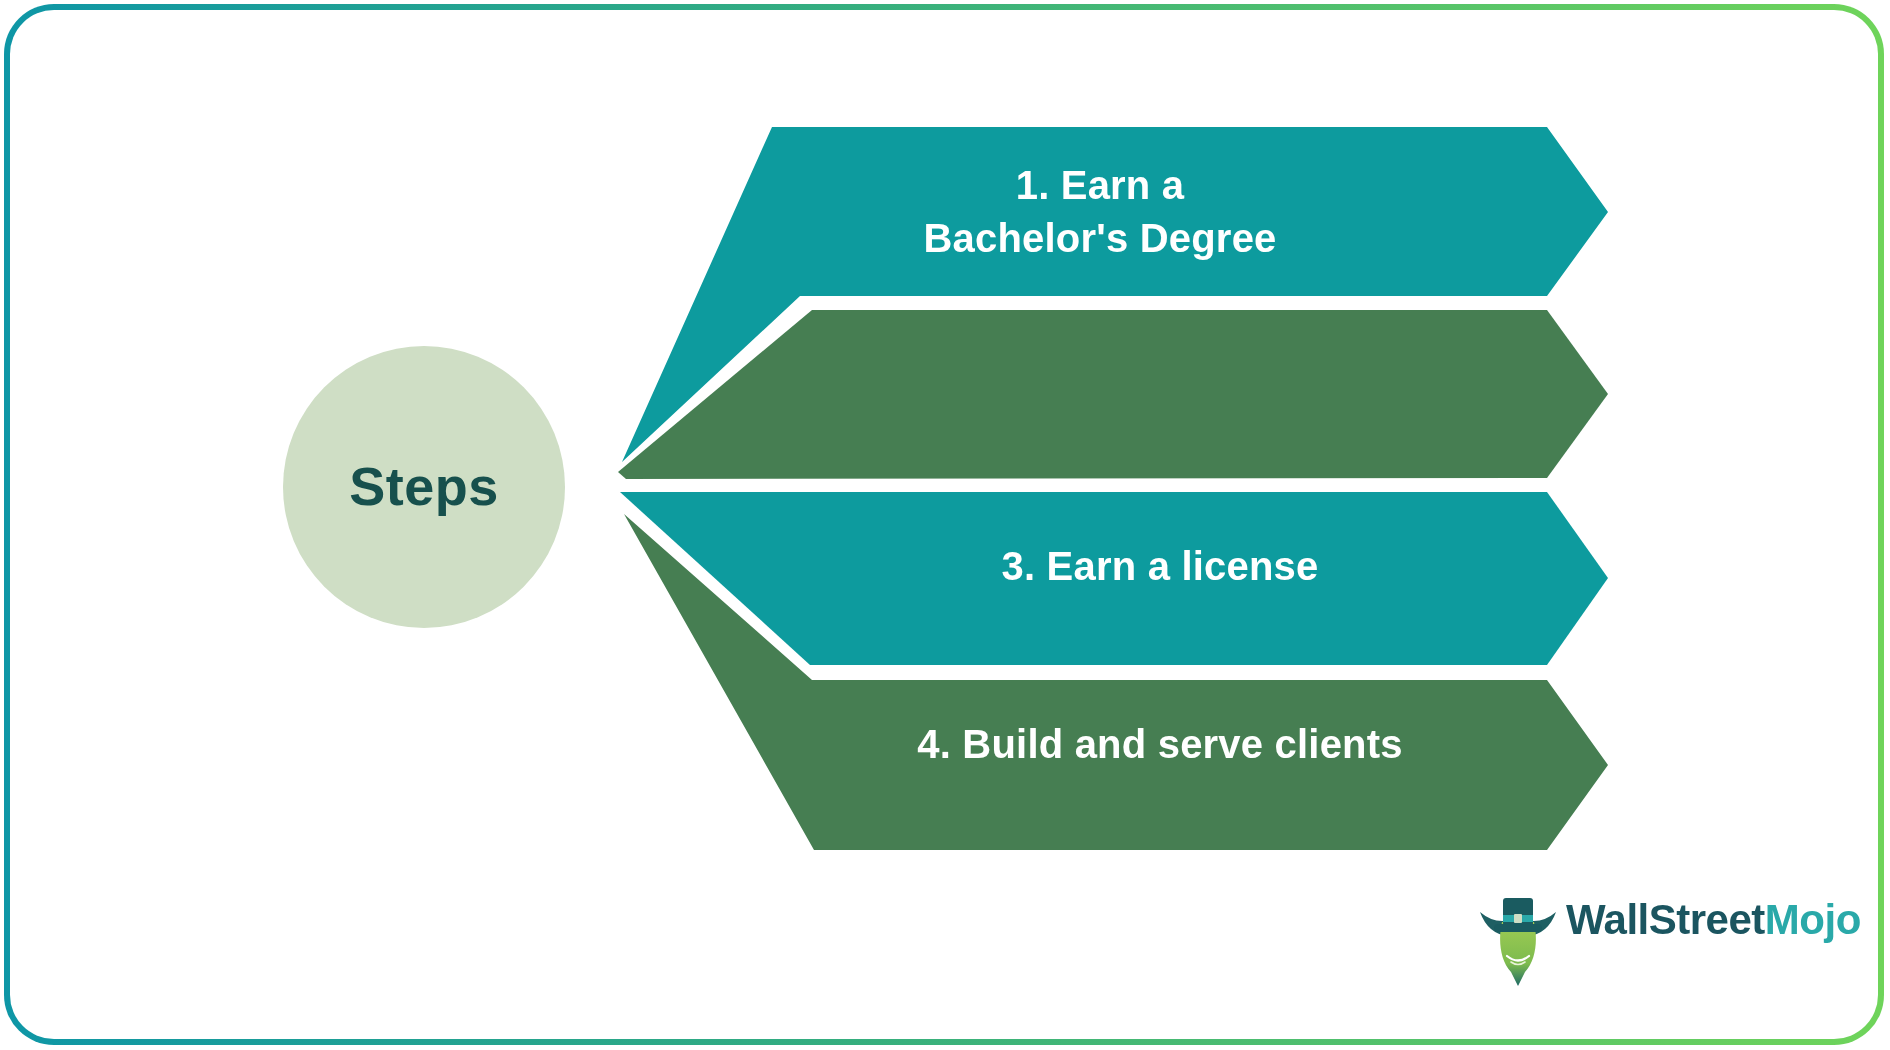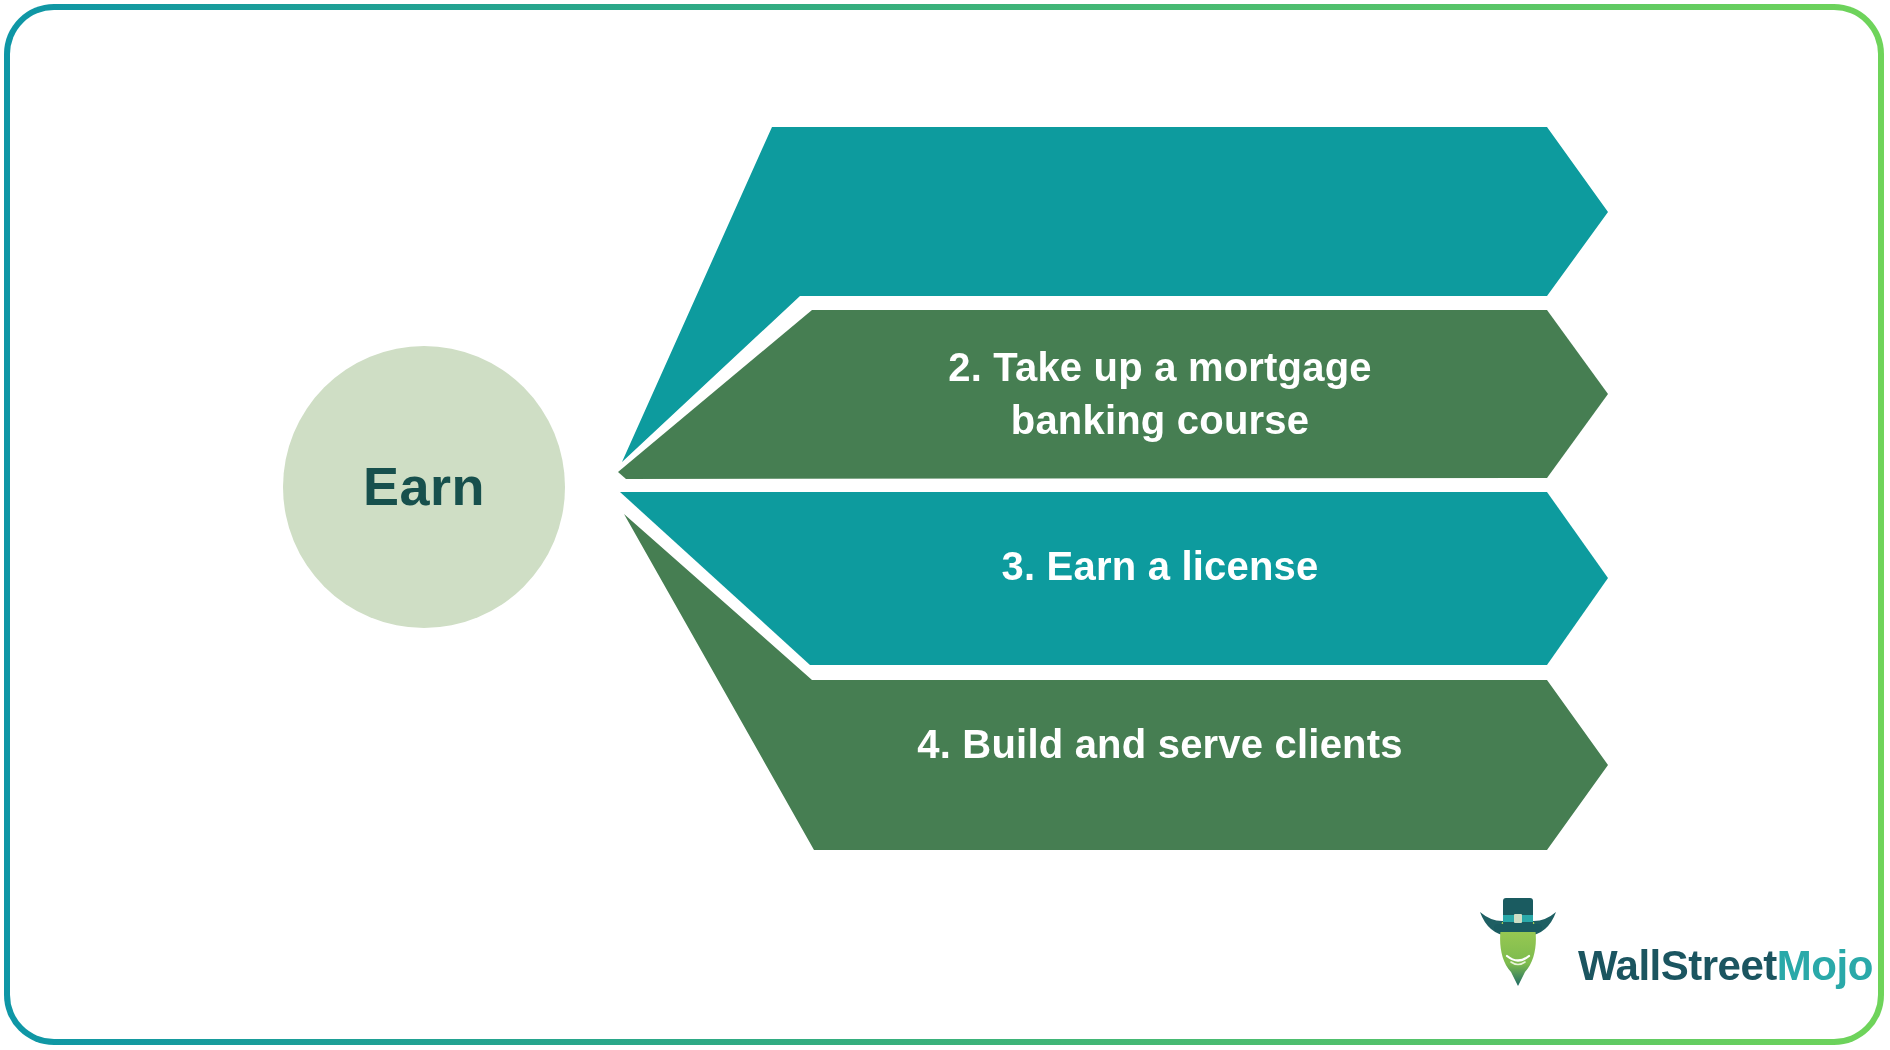--- a/index.html
+++ b/index.html
@@ -18,21 +18,21 @@
              font-size:54px;font-weight:700;color:#17504D;letter-spacing:0.5px;}
 
   .step-label{position:absolute;display:flex;align-items:center;justify-content:center;
               text-align:center;color:#ffffff;font-weight:700;font-size:40px;
               line-height:1.32;white-space:pre-line;letter-spacing:0.2px;}
   .step-label.s1{left:640px;top:127px;width:920px;height:169px;}
   .step-label.s2{left:700px;top:310px;width:920px;height:168px;}
   .step-label.s3{left:700px;top:480px;width:920px;height:173px;}
   .step-label.s4{left:700px;top:680px;width:920px;height:128px;}
 
-  .brand{position:absolute;left:1478px;top:896px;display:flex;align-items:flex-end;gap:20px;}
+  .brand{position:absolute;left:1478px;top:896px;display:flex;align-items:flex-start;gap:8px;}
   .brand-text{font-size:42px;font-weight:700;letter-spacing:-0.5px;white-space:nowrap;}
   .brand-text .primary{color:#1B5560;}
   .brand-text .secondary{color:#2AA9A9;}
 </style>
 </head>
 <body>
 
 <div class="canvas">
 
   <div class="frame">
@@ -42,24 +42,24 @@
   <svg class="diagram-svg" width="1890" height="1050" viewBox="0 0 1890 1050">
 
     <circle cx="424" cy="487" r="141" fill="#CFDEC5"></circle>
 
     <polygon points="772,127 1547,127 1608,212 1547,296 800,296 622,462" fill="#0D9B9E"></polygon>
     <polygon points="618,472 812,310 1547,310 1608,394 1547,478 626,479" fill="#467E52"></polygon>
     <polygon points="620,492 1547,492 1608,578 1547,665 810,665" fill="#0D9B9E"></polygon>
     <polygon points="624,514 812,680 1547,680 1608,765 1547,850 814,850" fill="#467E52"></polygon>
   </svg>
 
-  <div class="hub-label">Earn</div>
+  <div class="hub-label">Steps</div>
 
-  <div class="step-label s2">2. Take up a mortgage
-banking course</div>
+  <div class="step-label s1">1. Earn a
+Bachelor's Degree</div>
   <div class="step-label s3">3. Earn a license</div>
   <div class="step-label s4">4. Build and serve clients</div>
 
   <div class="brand">
     <svg width="80" height="94" viewBox="0 0 80 94">
       <defs>
         <linearGradient id="faceGrad" x1="0" y1="0" x2="0" y2="1">
           <stop offset="0" stop-color="#9ECB53"></stop>
           <stop offset="0.65" stop-color="#7DBB4E"></stop>
           <stop offset="1" stop-color="#1E6B66"></stop>

